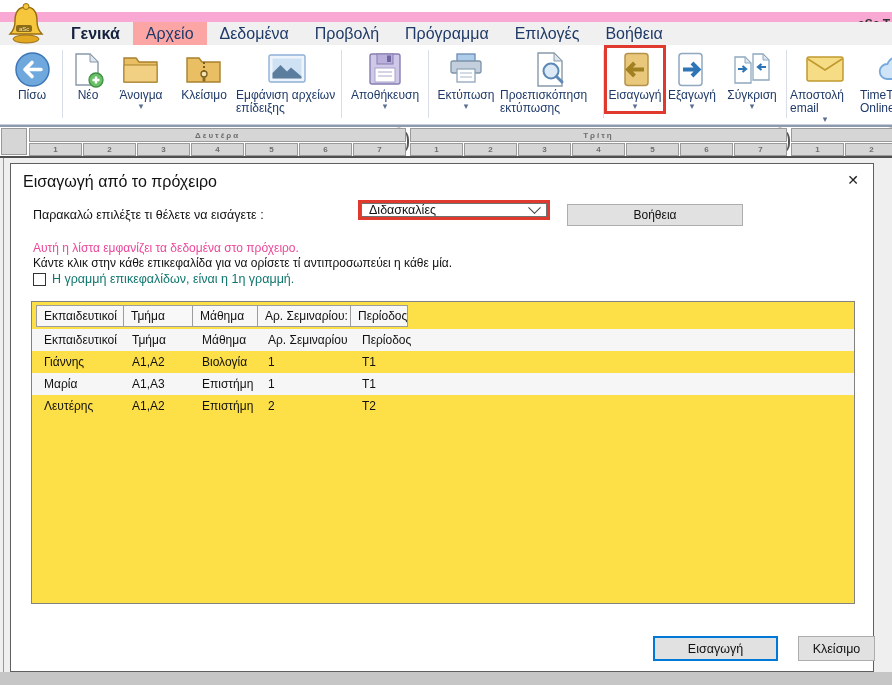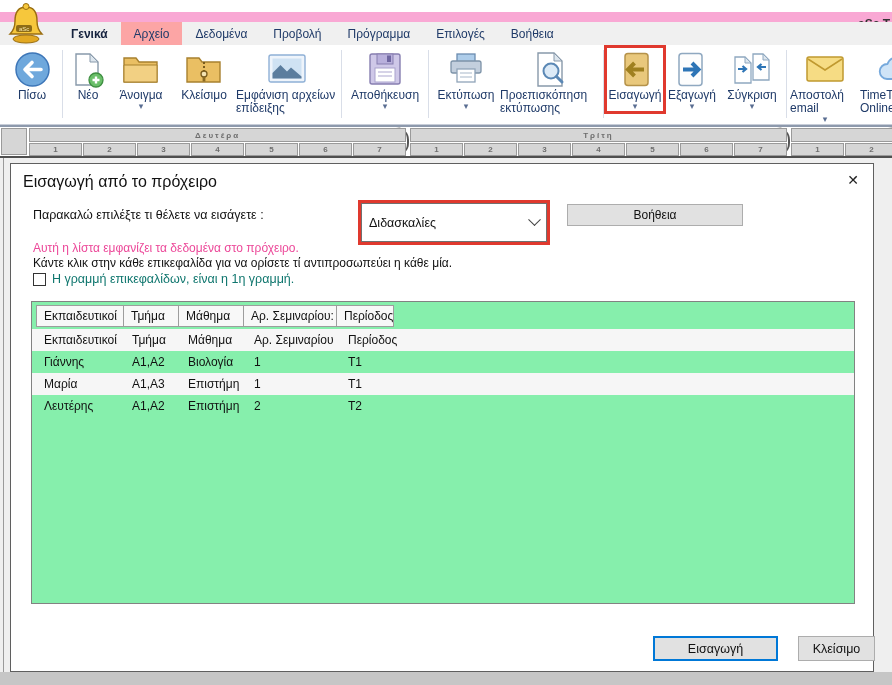--- a/index.html
+++ b/index.html
@@ -7,21 +7,21 @@
        font-family:"Liberation Sans",sans-serif;-webkit-font-smoothing:antialiased;}
 
   
   .titlebar{position:absolute;left:0;top:12px;width:892px;height:22px;background:#f9a8d4;font-weight:bold;}
   .window-title{position:absolute;right:2px;top:5px;font-size:12px;color:#333;white-space:nowrap;}
   .logo{position:absolute;left:7px;top:2px;z-index:6;}
 
   
   .menubar{position:absolute;left:0;top:22px;width:892px;height:23px;background:#f0f0f0;
            display:flex;align-items:stretch;padding-left:58px;box-sizing:border-box;}
-  .menu-tab{font-size:12px;color:#1f3a68;padding:0 13px;display:flex;align-items:center;cursor:default;white-space:nowrap;}
+  .menu-tab{font-size:16px;color:#1f3a68;padding:0 13px;display:flex;align-items:center;cursor:default;white-space:nowrap;}
   .menu-tab.bold{font-weight:bold;color:#14213d;}
   .menu-tab.active{background:#fca5a5;}
 
   
   .ribbon{position:absolute;left:0;top:45px;width:892px;height:80px;background:#fff;
           display:flex;align-items:flex-start;padding:3px 0 0 5px;box-sizing:border-box;
           border-bottom:1px solid #c7cdd8;}
   .rib-btn{display:flex;flex-direction:column;align-items:center;text-align:left;padding-top:1px;flex:none;}
   .rib-icon{height:40px;display:flex;align-items:center;justify-content:center;}
   .rib-label{font-size:12px;color:#1f3a68;line-height:13px;}
@@ -47,41 +47,41 @@
   .backdrop-line{position:absolute;left:3px;top:158px;width:1px;height:514px;background:#9a9a9a;}
   .bottom-strip{position:absolute;left:0;top:672px;width:892px;height:13px;background:#c6c6c6;}
 
   
   .dialog{position:absolute;left:10px;top:163px;width:864px;height:509px;background:#fff;
           border:1px solid #5f5f5f;box-sizing:border-box;z-index:10;}
   .dlg-title{position:absolute;left:12px;top:9px;font-size:16px;color:#111;}
   .dlg-close{position:absolute;right:8px;top:5px;width:24px;height:22px;font-size:14px;color:#222;
              display:flex;align-items:center;justify-content:center;cursor:pointer;}
   .dlg-select-label{position:absolute;left:22px;top:44px;font-size:12.5px;color:#111;}
-  .combo{position:absolute;left:350px;top:39px;width:186px;height:39px;border:1px solid #707070;
+  .combo{position:absolute;left:350px;top:39px;width:186px;height:14px;border:1px solid #707070;
          background:#fff;display:flex;align-items:center;padding:0 7px;box-sizing:border-box;
          font-size:12.5px;color:#111;outline:3px solid #e0392e;cursor:default;}
   .combo-chevron{margin-left:auto;width:8px;height:8px;border-right:1.6px solid #444;
                  border-bottom:1.6px solid #444;transform:rotate(45deg) translate(-2px,-2px);}
   .help-btn{position:absolute;left:556px;top:40px;width:176px;height:22px;background:#e1e1e1;
             border:1px solid #adadad;font-size:12px;color:#111;display:flex;align-items:center;
             justify-content:center;box-sizing:border-box;cursor:default;}
   .info1{position:absolute;left:22px;top:77px;font-size:12px;color:#ec4899;}
   .info2{position:absolute;left:22px;top:92px;font-size:12px;color:#111;}
   .chk-row{position:absolute;left:22px;top:108px;display:flex;align-items:center;gap:6px;
            font-size:12.5px;color:#0f766e;}
   .chk-box{width:13px;height:13px;border:1px solid #333;background:#fff;box-sizing:border-box;}
 
   .listbox{position:absolute;left:20px;top:137px;width:824px;height:303px;border:1px solid #828282;
-           background:#86efac;box-sizing:border-box;overflow:hidden;}
+           background:#fde047;box-sizing:border-box;overflow:hidden;}
   .lb-header{display:flex;margin:3px 0 2px 4px;}
   .lb-hbtn{height:22px;box-sizing:border-box;border:1px solid #9d9d9d;background:#f8f8f8;
            font-size:12px;color:#111;display:flex;align-items:center;padding-left:7px;
            margin-right:-1px;cursor:default;}
-  .c0{width:88px}.c1{width:56px}.c2{width:66px}.c3{width:94px}.c4{width:58px}
+  .c0{width:88px}.c1{width:70px}.c2{width:66px}.c3{width:94px}.c4{width:58px}
   .lb-row{display:flex;height:22px;align-items:center;font-size:12px;color:#111;padding-left:4px;}
   .lb-row.alt{background:#f6f6f6;}
   .lb-cell{padding-left:8px;box-sizing:border-box;white-space:nowrap;overflow:hidden;}
 
   .refresh-btn{position:absolute;left:18px;top:452px;width:292px;height:24px;background:#f0f0f0;
                border:1px solid #919191;font-size:12.5px;color:#111;display:flex;align-items:center;
                justify-content:center;box-sizing:border-box;cursor:default;}
   .import-btn{position:absolute;left:642px;top:472px;width:125px;height:25px;background:#e1e1e1;
               border:2px solid #0078d7;font-size:12.5px;color:#111;display:flex;align-items:center;
               justify-content:center;box-sizing:border-box;cursor:default;}

